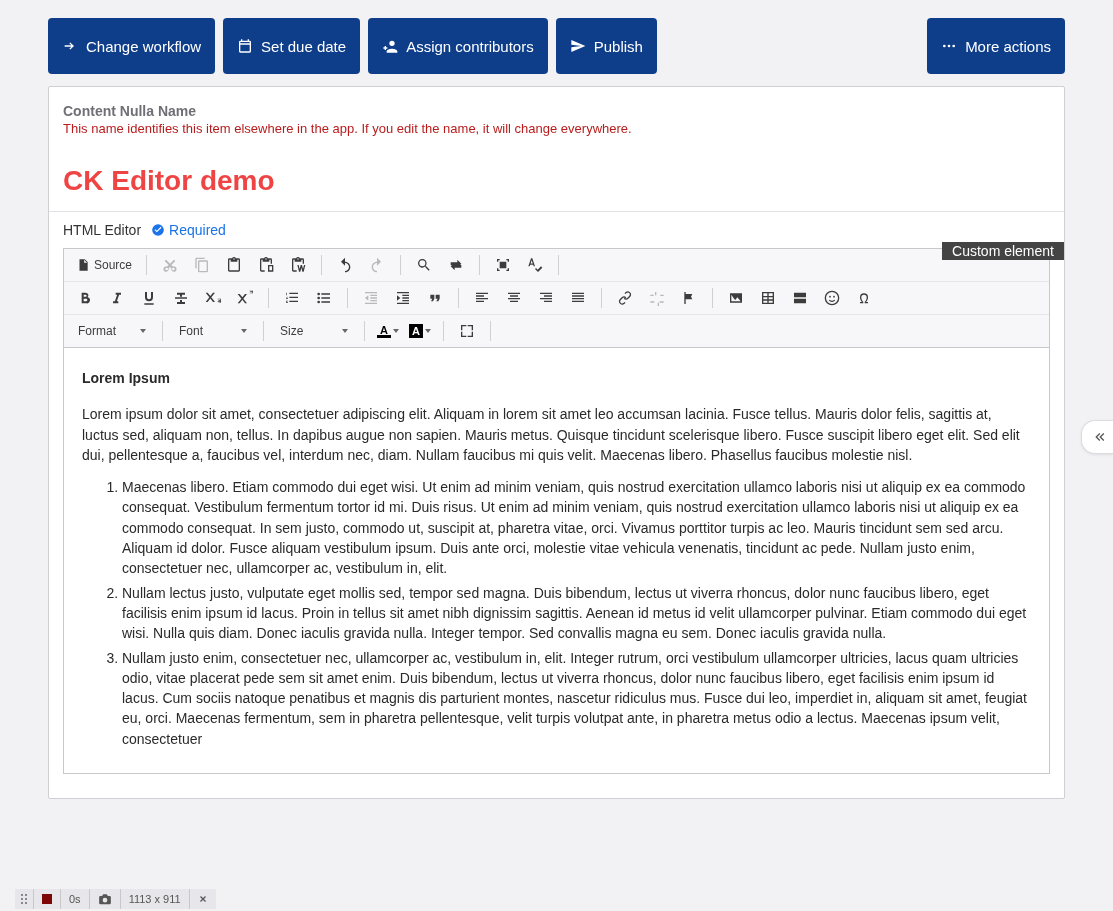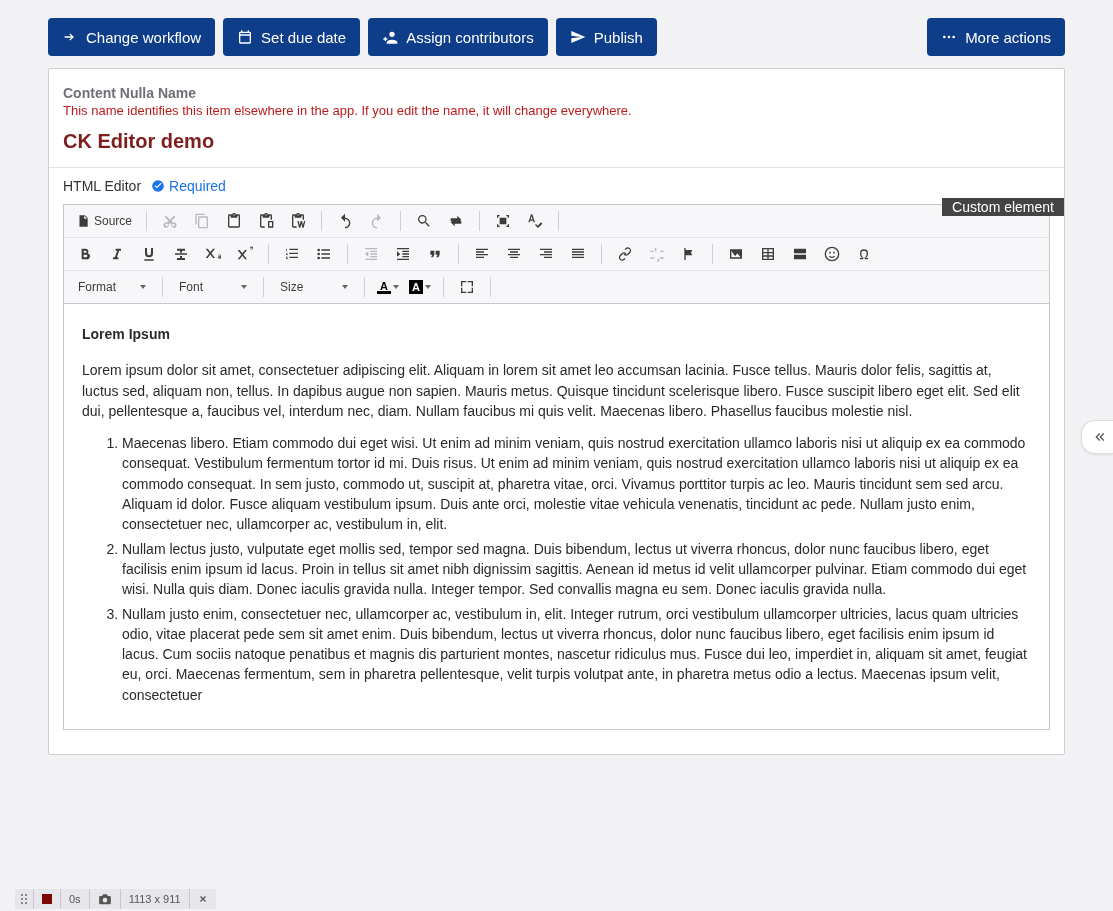--- a/index.html
+++ b/index.html
@@ -16,21 +16,21 @@
   gap: 8px;
   padding: 18px 48px 0 48px;
 }
 .button-row .spacer { flex: 1; }
 .btn {
   background: #0e3e8a;
   color: #fff;
   border: none;
   border-radius: 4px;
   padding: 0 14px;
-  height: 38px;
+  height: 56px;
   font-size: 15px;
   display: inline-flex;
   align-items: center;
   gap: 8px;
   cursor: pointer;
 }
 .btn svg, .btn .glyph {
   width: 16px; height: 16px; fill: currentColor;
   display: inline-block;
 }
@@ -48,24 +48,24 @@
   color: #6f6f76;
   font-size: 14px;
   font-weight: 600;
 }
 .name-desc {
   color: #b91c1c;
   font-size: 13px;
   margin-top: 2px;
 }
 .page-title {
-  font-size: 20px;
+  font-size: 28px;
   font-weight: 700;
-  color: #7f1d1d;
-  margin-top: 12px;
+  color: #ef4444;
+  margin-top: 29px;
 }
 .editor-section {
   padding: 10px 14px 24px 14px;
 }
 .editor-header {
   display: flex;
   align-items: center;
   gap: 10px;
   font-size: 14px;
   color: #333;

